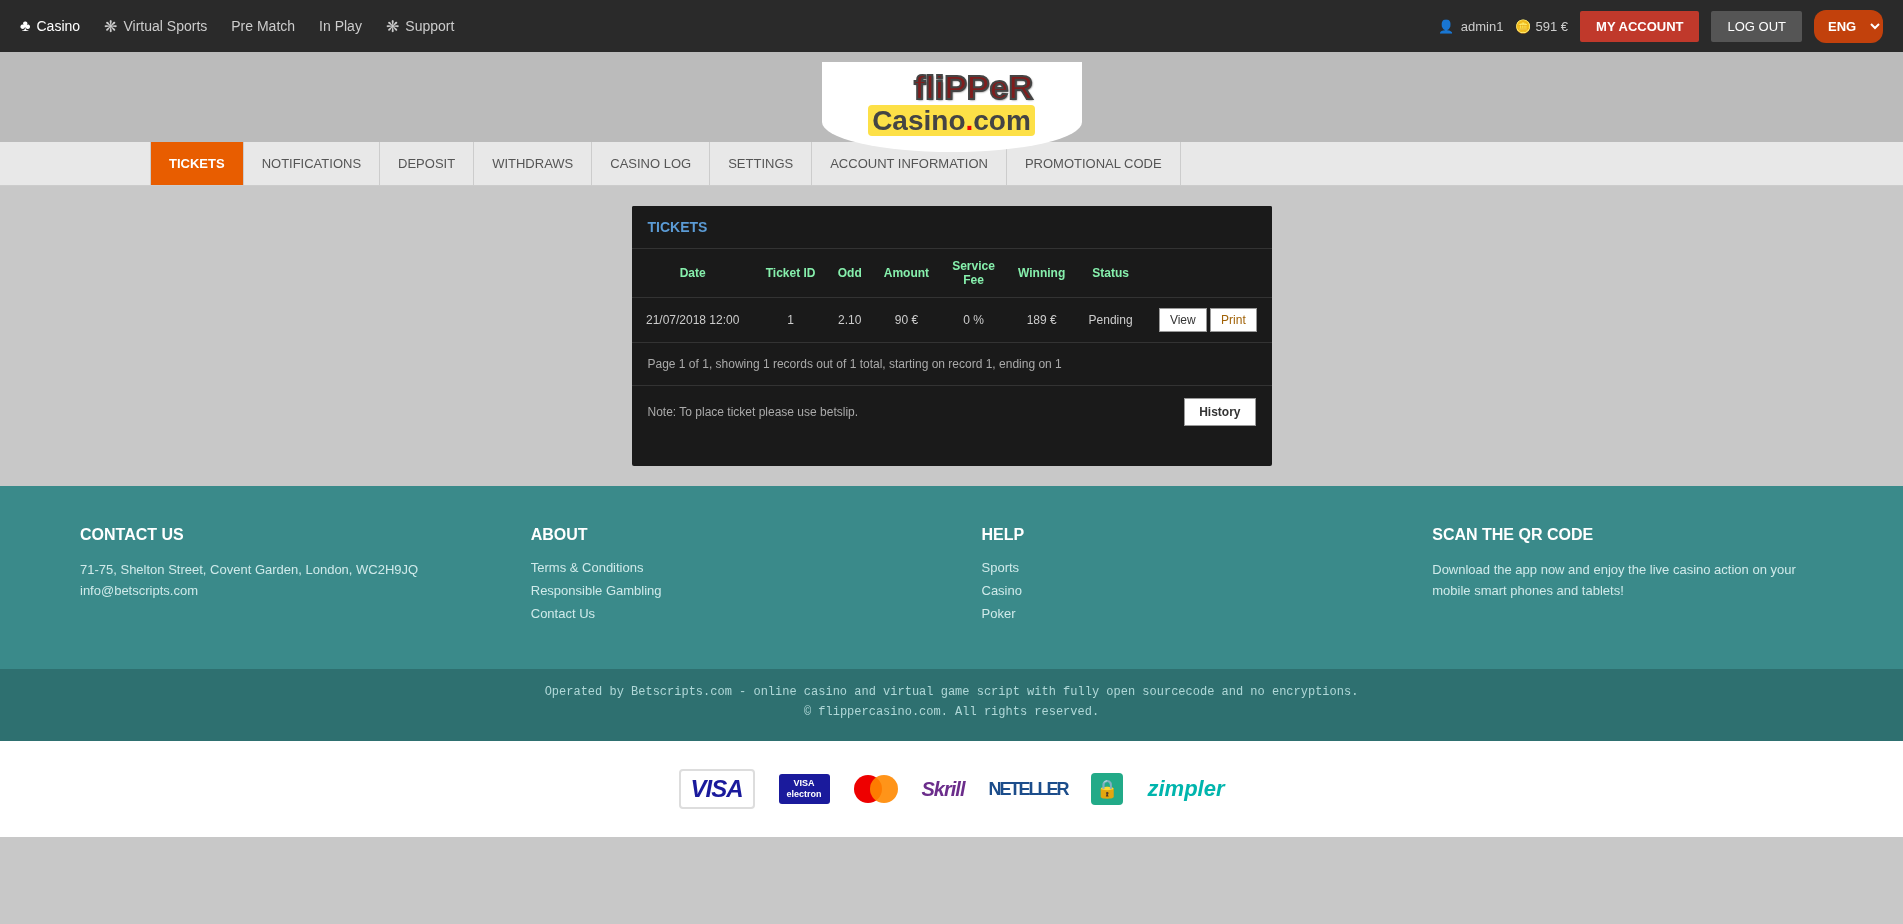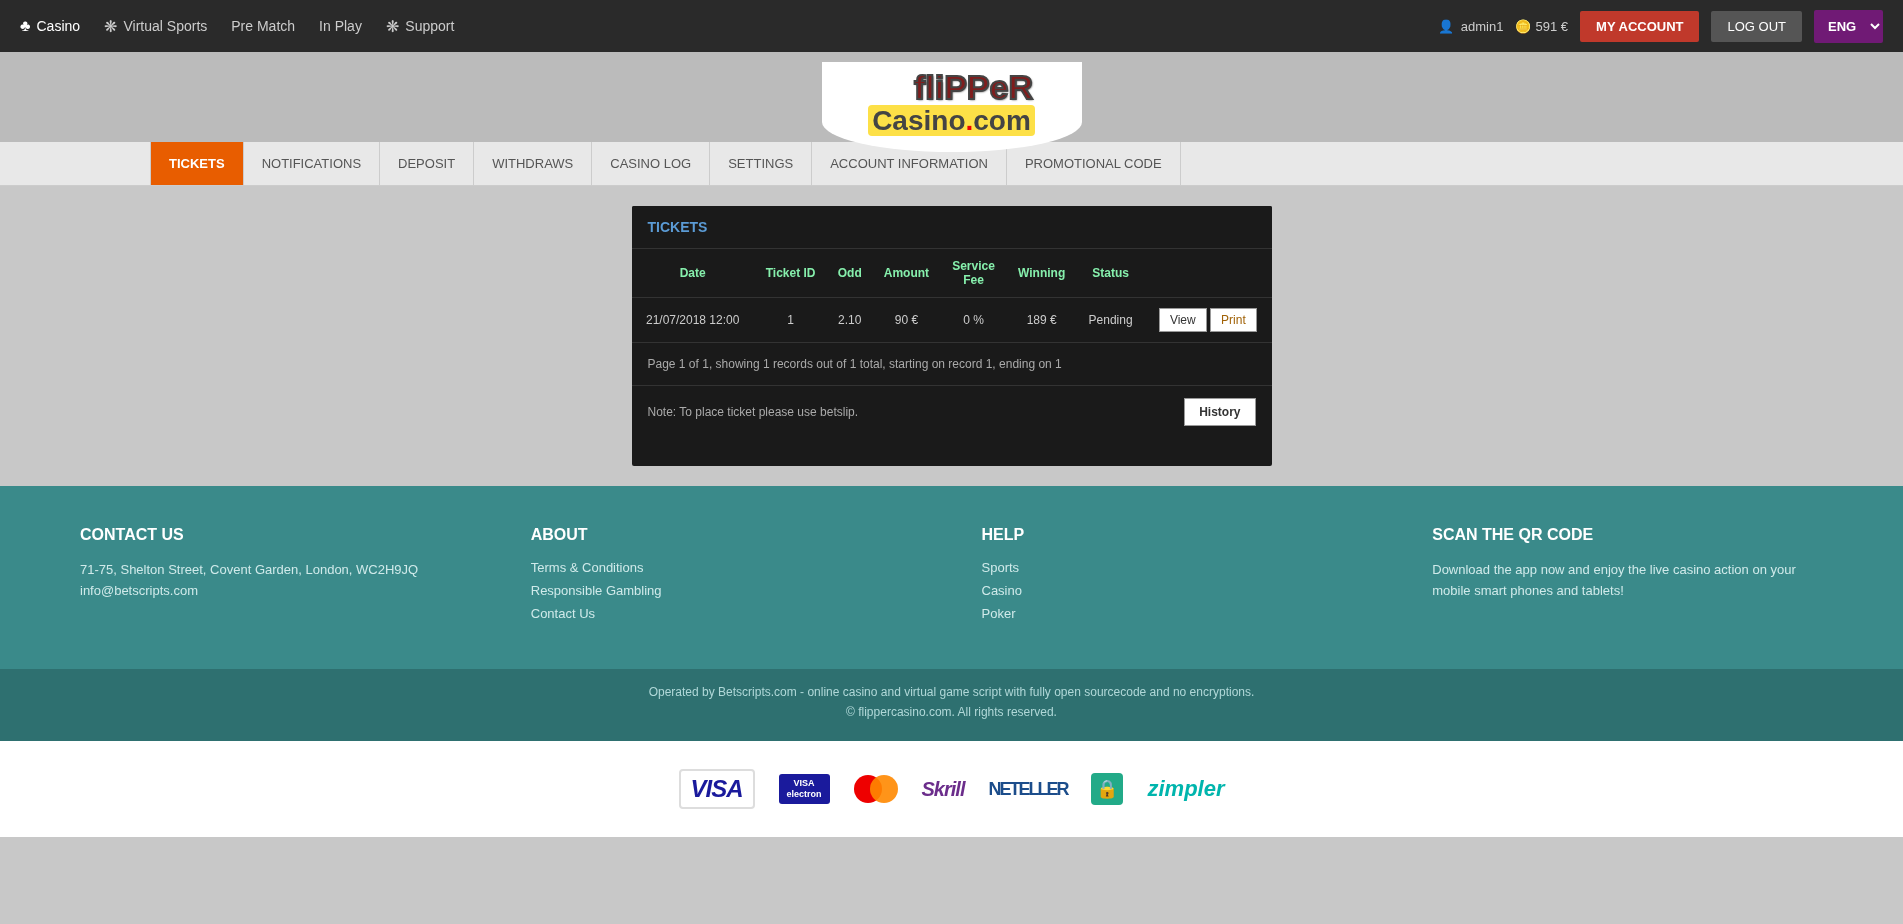--- a/index.html
+++ b/index.html
@@ -48,28 +48,28 @@
       background: #555;
       color: #fff;
       border: none;
       padding: 8px 16px;
       font-size: 13px;
       font-weight: normal;
       cursor: pointer;
       border-radius: 2px;
     }
     .lang-select {
-      background: #701a75;
+      background: #c2410c;
       color: #fff;
       border: none;
       padding: 8px 10px;
       font-size: 13px;
       font-weight: bold;
       cursor: pointer;
-      border-radius: 2px;
+      border-radius: 12px;
     }
 
     
     .logo-area {
       display: flex;
       justify-content: center;
       background: #bbb;
       padding: 10px 0 0 0;
       position: relative;
       height: 90px;
@@ -217,20 +217,21 @@
       margin-bottom: 8px;
       cursor: pointer;
       text-decoration: none;
     }
     .footer-scan-text { color: #d0eaea; font-size: 13px; line-height: 1.6; margin-top: 8px; }
 
     .footer-bottom {
       background: #2e7070;
       padding: 16px 80px;
       text-align: center;
+      font-family: Liberation Mono, monospace;
     }
     .footer-bottom-text { color: #b0d8d8; font-size: 12px; margin-bottom: 6px; }
 
     .footer-payments {
       background: #fff;
       padding: 28px 80px;
       display: flex;
       align-items: center;
       justify-content: center;
       gap: 24px;

